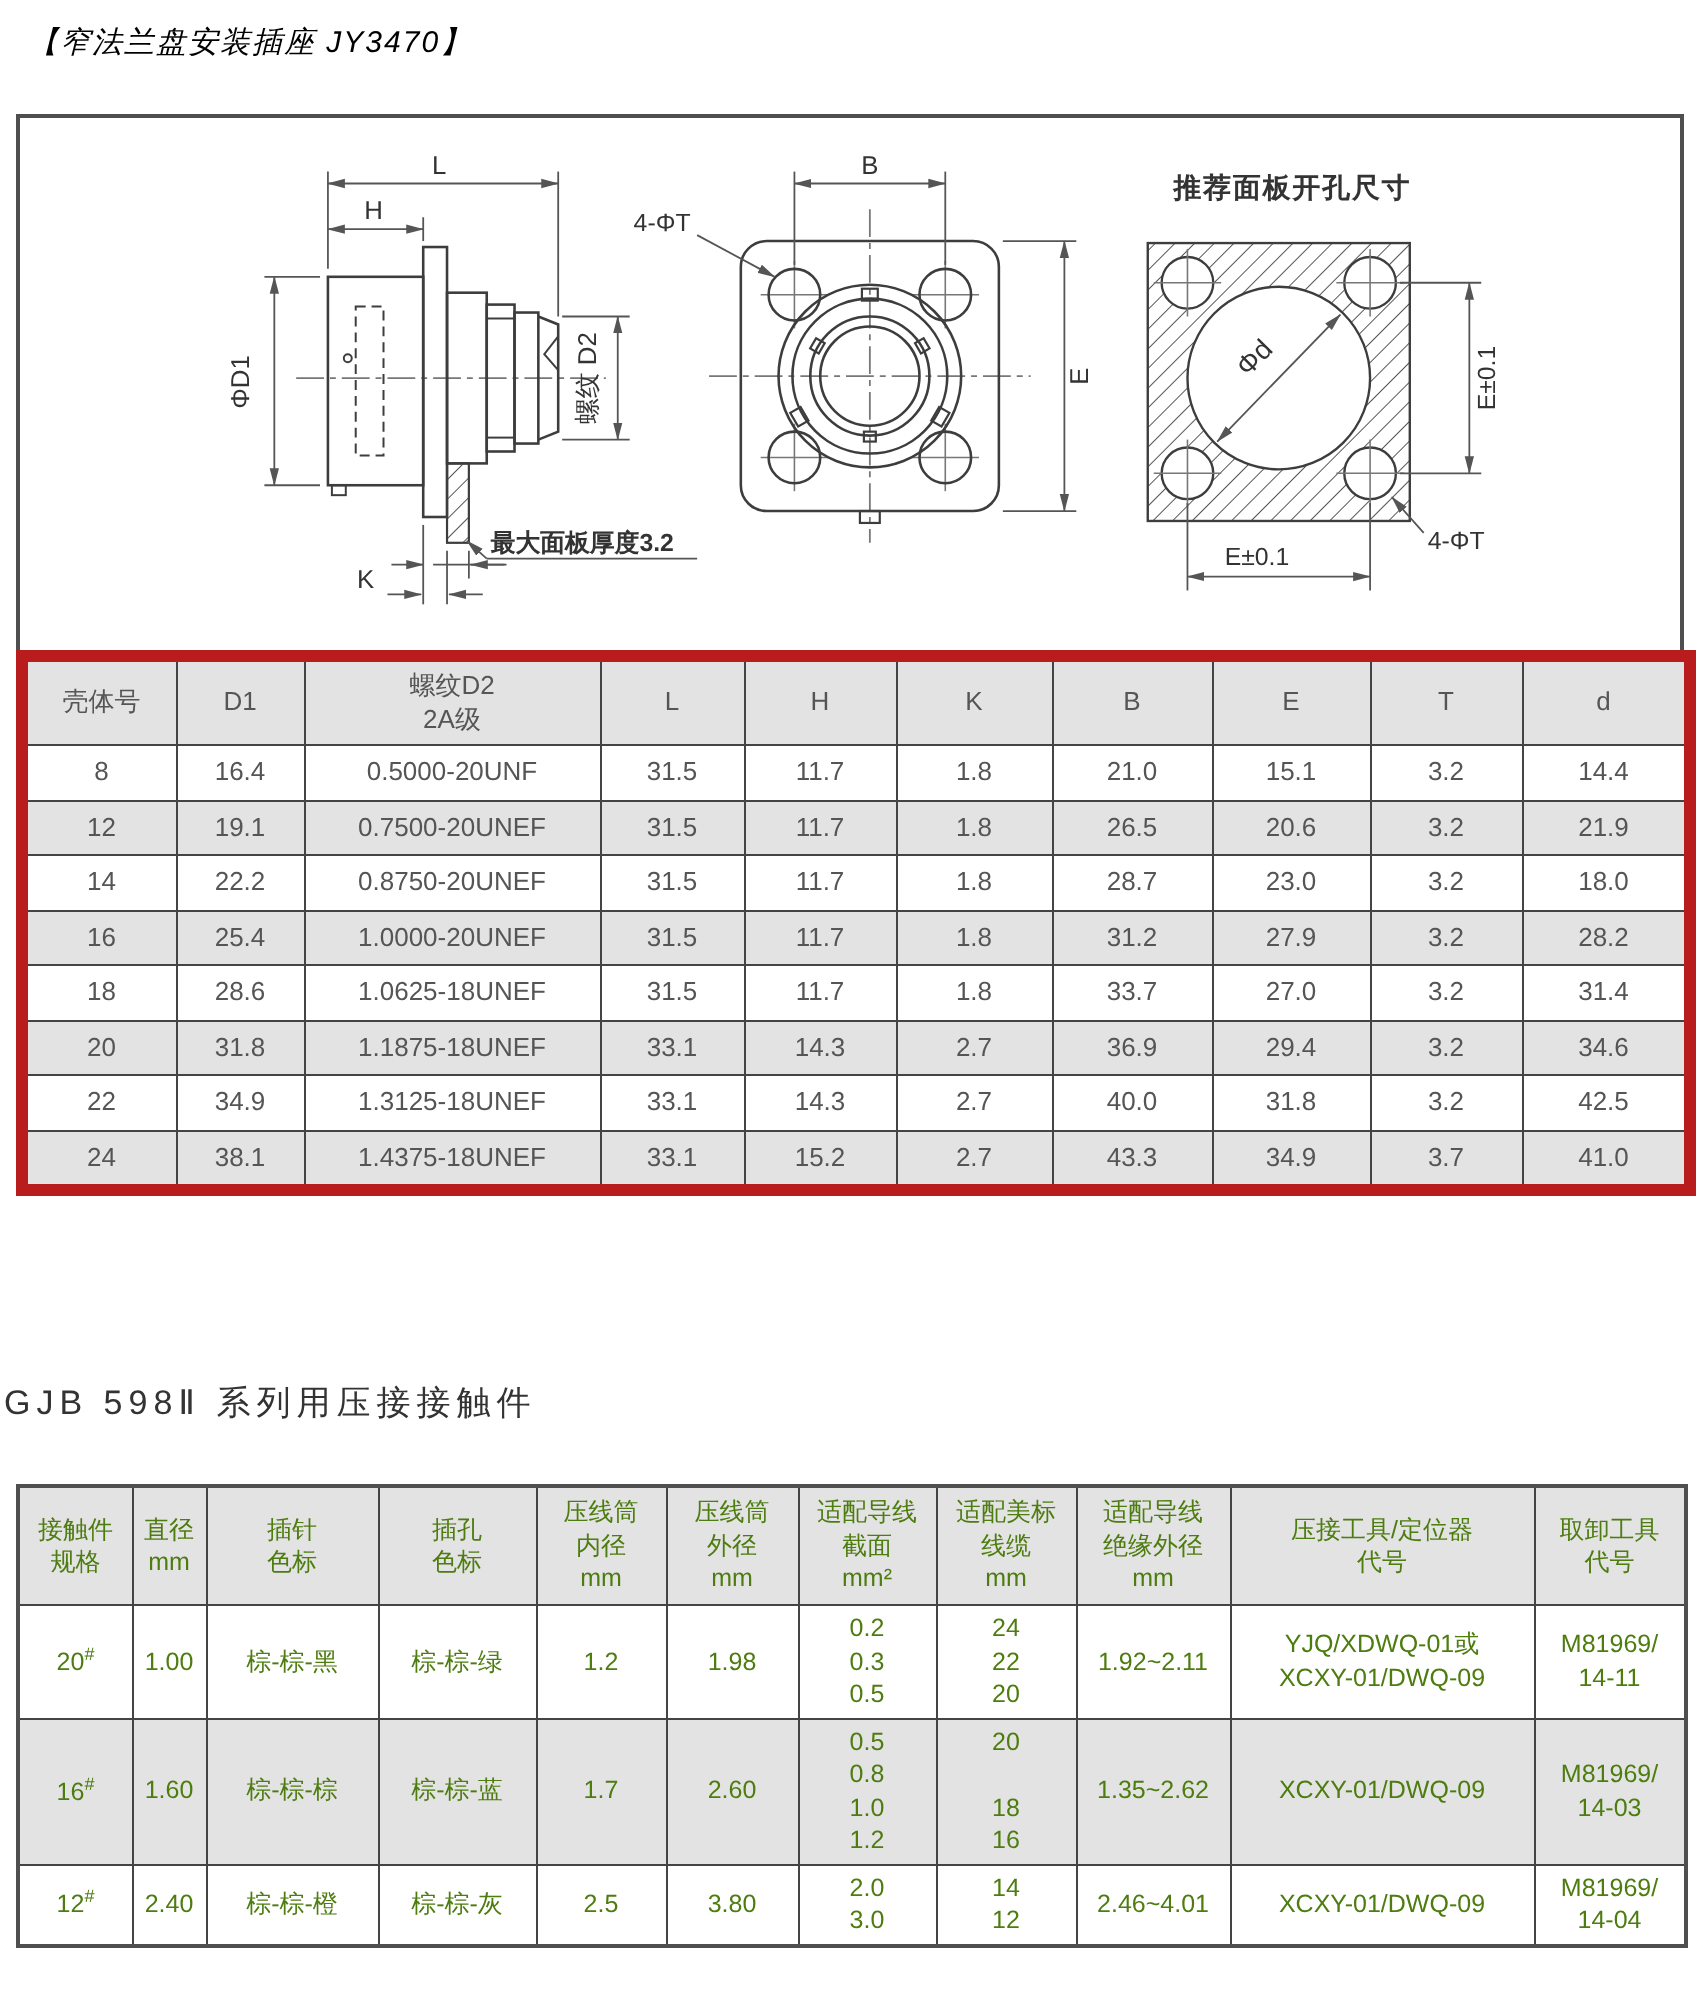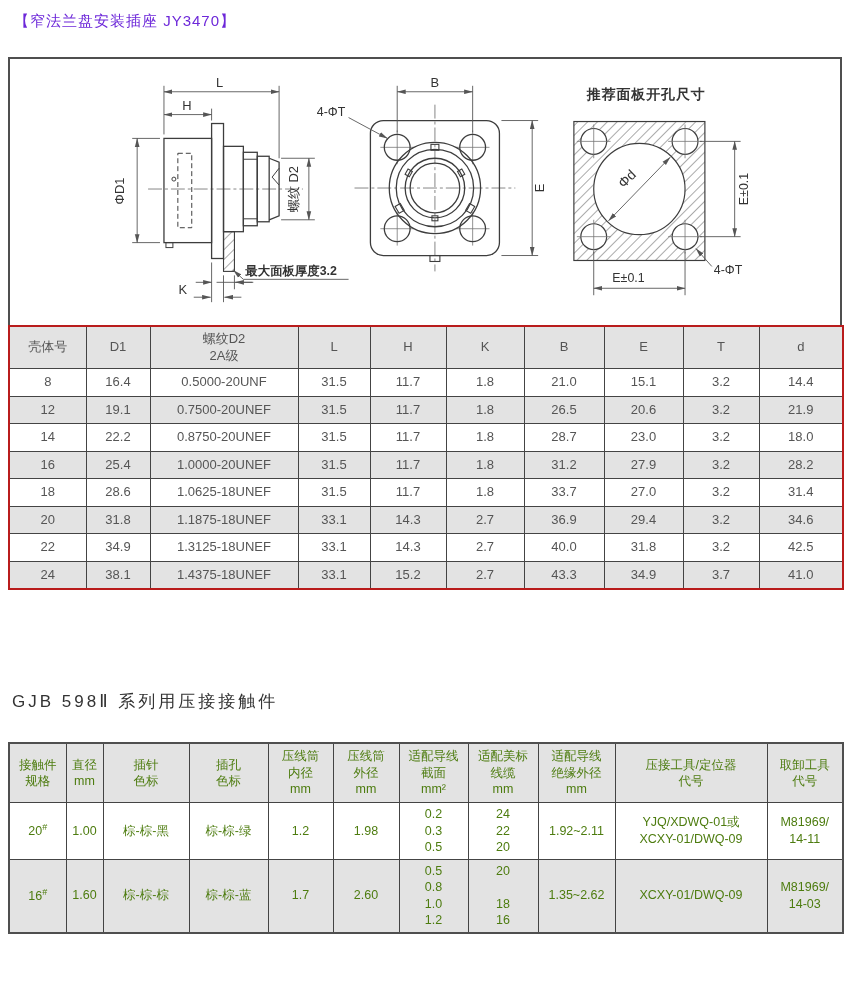--- a/index.html
+++ b/index.html
@@ -3,47 +3,47 @@
 <meta charset="utf-8">
 <style>
   html,body { margin:0; padding:0; }
   body {
     width:850px; height:1002px; position:relative; background:#ffffff;
     font-family:"Liberation Sans","DejaVu Sans",sans-serif; color:#444;
     overflow:hidden;
   }
   .page-title {
     position:absolute; left:14px; top:12px;
-    font-size:15px; color:#6d28d9; letter-spacing:1px; font-weight:500;
+    font-size:15px; color:#000000; letter-spacing:1px; font-weight:500;font-style:italic;
   }
   .figure-box {
     position:absolute; left:8px; top:57px; width:834px; height:268px;
     border:2px solid #4f4f4f; border-bottom:none; box-sizing:border-box;
     background:#fff;
   }
   .figure-box svg { display:block; width:100%; height:100%; }
   svg text { font-family:"Liberation Sans","DejaVu Sans",sans-serif; fill:#333; }
 
   table { border-collapse:collapse; table-layout:fixed; background:#fff; }
   .dim-table {
     position:absolute; left:8px; top:325px; width:834px;
     font-size:13px; color:#555; text-align:center;
-    border:2px solid #b91c1c;
+    border:6px solid #b91c1c;
   }
   .dim-table th, .dim-table td {
     border:1.5px solid #444; padding:0; white-space:pre-line; line-height:1.25;
     font-weight:normal;
   }
   .dim-table th { height:41px; }
   .dim-table td { height:26.5px; }
   .dim-table thead th { background:#e3e3e3; }
   .dim-table tbody tr:nth-child(even) { background:#e3e3e3; }
 
   .section2-title {
-    position:absolute; left:12px; top:690px;
+    position:absolute; left:2px; top:690px;
     font-size:17px; color:#333; letter-spacing:3px; font-weight:500;
   }
 
   .contact-table {
     position:absolute; left:8px; top:742px; width:834px;
     font-size:12.5px; color:#4d7c0f; text-align:center;
     border:2px solid #4f4f4f;
   }
   .contact-table th, .contact-table td {
     border:1.5px solid #444; padding:3px 1px; white-space:pre-line;
@@ -410,14 +410,30 @@
 1.2</td>
         <td>20
 
 18
 16</td>
         <td>1.35~2.62</td>
         <td>XCXY-01/DWQ-09</td>
         <td>M81969/
 14-03</td>
       </tr>
+      <tr>
+        <td><span>12</span><sup>#</sup></td>
+        <td>2.40</td>
+        <td>棕-棕-橙</td>
+        <td>棕-棕-灰</td>
+        <td>2.5</td>
+        <td>3.80</td>
+        <td>2.0
+3.0</td>
+        <td>14
+12</td>
+        <td>2.46~4.01</td>
+        <td>XCXY-01/DWQ-09</td>
+        <td>M81969/
+14-04</td>
+      </tr>
     </tbody>
 </table>
 
 </body></html>

